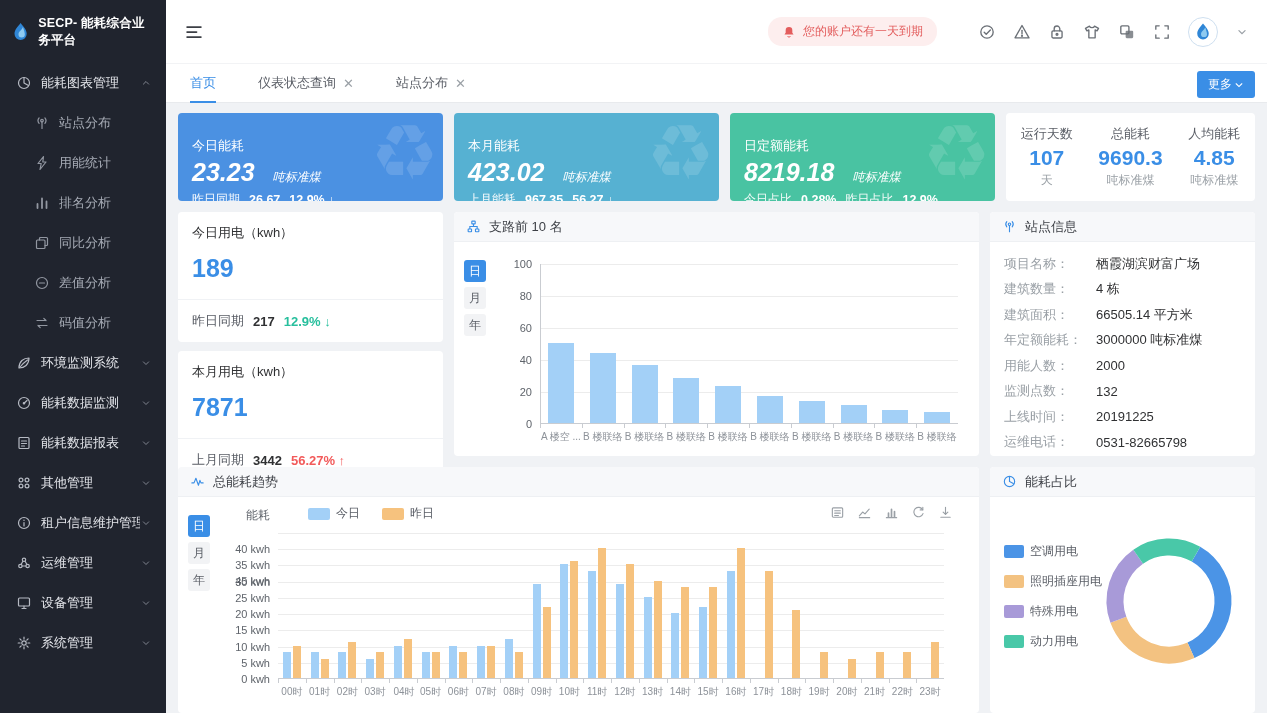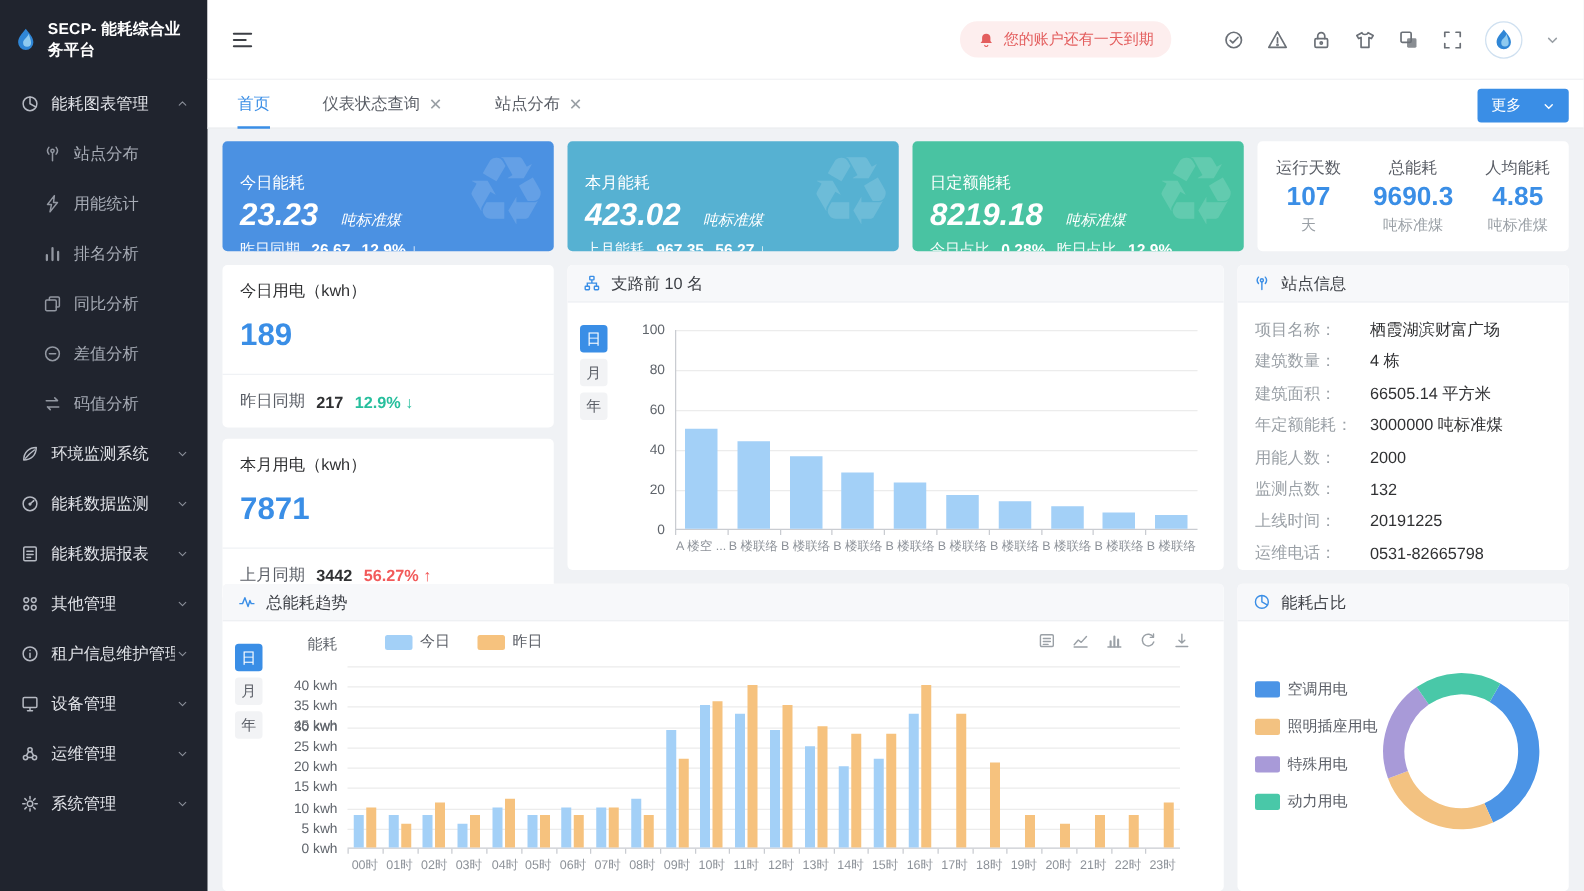--- a/index.html
+++ b/index.html
@@ -27,21 +27,21 @@
   .h-icon { width:18px; height:18px; color:#6b7077; cursor:pointer; }
   .avatar { width:30px; height:30px; border-radius:50%; border:1px solid #cfe0f0; background:#fff; display:flex; align-items:center; justify-content:center; cursor:pointer; }
   .avatar svg { width:20px; height:20px; }
   .caret-sm { width:14px; height:14px; color:#9aa0a6; cursor:pointer; }
 
   .tabbar { height:40px; background:#fff; border-top:1px solid #f2f3f5; border-bottom:1px solid #e8eaed; display:flex; align-items:center; padding:0 24px; position:relative; flex-shrink:0; }
   .tab { margin-right:42px; font-size:13px; color:#5a5e66; height:100%; display:flex; align-items:center; gap:7px; position:relative; cursor:pointer; }
   .tab.active { color:#3a8ee6; }
   .tab.active::after { content:""; position:absolute; bottom:-1px; left:0; right:0; height:2px; background:#3a8ee6; }
   .tab-close { color:#9aa0a6; font-size:13px; line-height:1; }
-  .more-btn { position:absolute; right:12px; top:7px; background:#3a8ee6; color:#fff; font-size:12px; padding:5px 11px; border-radius:3px; display:flex; gap:17px; align-items:center; cursor:pointer; }
+  .more-btn { position:absolute; right:12px; top:7px; background:#3a8ee6; color:#fff; font-size:12px; padding:5px 11px; border-radius:3px; display:flex; gap:2px; align-items:center; cursor:pointer; }
   .more-btn svg { width:10px; height:10px; }
 
   .content { padding:10px 12px 0; display:flex; flex-direction:column; gap:11px; flex:1; min-height:0; }
 
   
   .row1 { display:flex; gap:11px; height:88px; flex-shrink:0; }
   .kpi { width:265px; border-radius:4px; color:#fff; padding:24px 14px; position:relative; overflow:hidden; flex-shrink:0; }
   .kpi-title { font-size:13px; }
   .kpi-value-row { margin-top:3px; display:flex; align-items:baseline; gap:18px;font-style:italic; }
   .kpi-value { font-size:25px; font-weight:bold; }
@@ -221,36 +221,36 @@
             <circle cx="8" cy="8" r="5.5"></circle>
             <path d="M8 5.1 v.3 M8 7.5 V11"></path>
           </svg>
           <span class="mi-label">租户信息维护管理</span>
           <svg viewBox="0 0 16 16" fill="none" stroke="currentColor" stroke-width="1.2" stroke-linecap="round" stroke-linejoin="round" class="mi-caret">
             <path d="M4.5 6.5 L8 10 L11.5 6.5"></path>
           </svg>
         </div>
         <div class="menu-item">
           <svg viewBox="0 0 16 16" fill="none" stroke="currentColor" stroke-width="1.2" stroke-linecap="round" stroke-linejoin="round" class="mi-icon">
-            <rect x="2.5" y="3" width="11" height="8" rx="1"></rect>
-            <path d="M6 13.5 h4 M8 11.2 v2"></path>
-          </svg>
-          <span class="mi-label">设备管理</span>
-          <svg viewBox="0 0 16 16" fill="none" stroke="currentColor" stroke-width="1.2" stroke-linecap="round" stroke-linejoin="round" class="mi-caret">
-            <path d="M4.5 6.5 L8 10 L11.5 6.5"></path>
-          </svg>
-        </div>
-        <div class="menu-item">
-          <svg viewBox="0 0 16 16" fill="none" stroke="currentColor" stroke-width="1.2" stroke-linecap="round" stroke-linejoin="round" class="mi-icon">
             <circle cx="8" cy="4.8" r="1.7"></circle>
             <circle cx="4.4" cy="11" r="1.7"></circle>
             <circle cx="11.6" cy="11" r="1.7"></circle>
             <path d="M6.9 6.3 L5.2 9.3 M9.1 6.3 l1.7 3 M6.2 11 h3.6"></path>
           </svg>
           <span class="mi-label">运维管理</span>
+          <svg viewBox="0 0 16 16" fill="none" stroke="currentColor" stroke-width="1.2" stroke-linecap="round" stroke-linejoin="round" class="mi-caret">
+            <path d="M4.5 6.5 L8 10 L11.5 6.5"></path>
+          </svg>
+        </div>
+        <div class="menu-item">
+          <svg viewBox="0 0 16 16" fill="none" stroke="currentColor" stroke-width="1.2" stroke-linecap="round" stroke-linejoin="round" class="mi-icon">
+            <rect x="2.5" y="3" width="11" height="8" rx="1"></rect>
+            <path d="M6 13.5 h4 M8 11.2 v2"></path>
+          </svg>
+          <span class="mi-label">设备管理</span>
           <svg viewBox="0 0 16 16" fill="none" stroke="currentColor" stroke-width="1.2" stroke-linecap="round" stroke-linejoin="round" class="mi-caret">
             <path d="M4.5 6.5 L8 10 L11.5 6.5"></path>
           </svg>
         </div>
         <div class="menu-item">
           <svg viewBox="0 0 16 16" fill="none" stroke="currentColor" stroke-width="1.2" stroke-linecap="round" stroke-linejoin="round" class="mi-icon">
             <circle cx="8" cy="8" r="2.2"></circle>
             <path d="M8 2.2 v1.9 M8 11.9 v1.9 M2.2 8 h1.9 M11.9 8 h1.9 M3.9 3.9 l1.3 1.3 M10.8 10.8 l1.3 1.3 M12.1 3.9 l-1.3 1.3 M5.2 10.8 l-1.3 1.3"></path>
           </svg>
           <span class="mi-label">系统管理</span>

